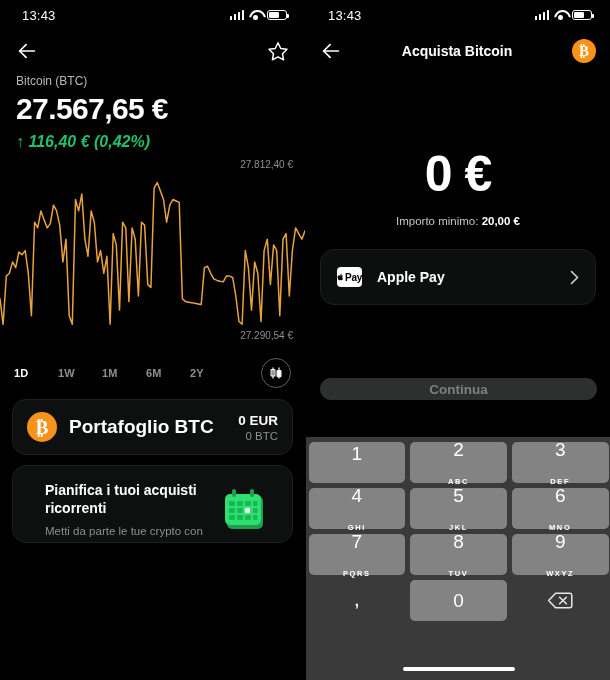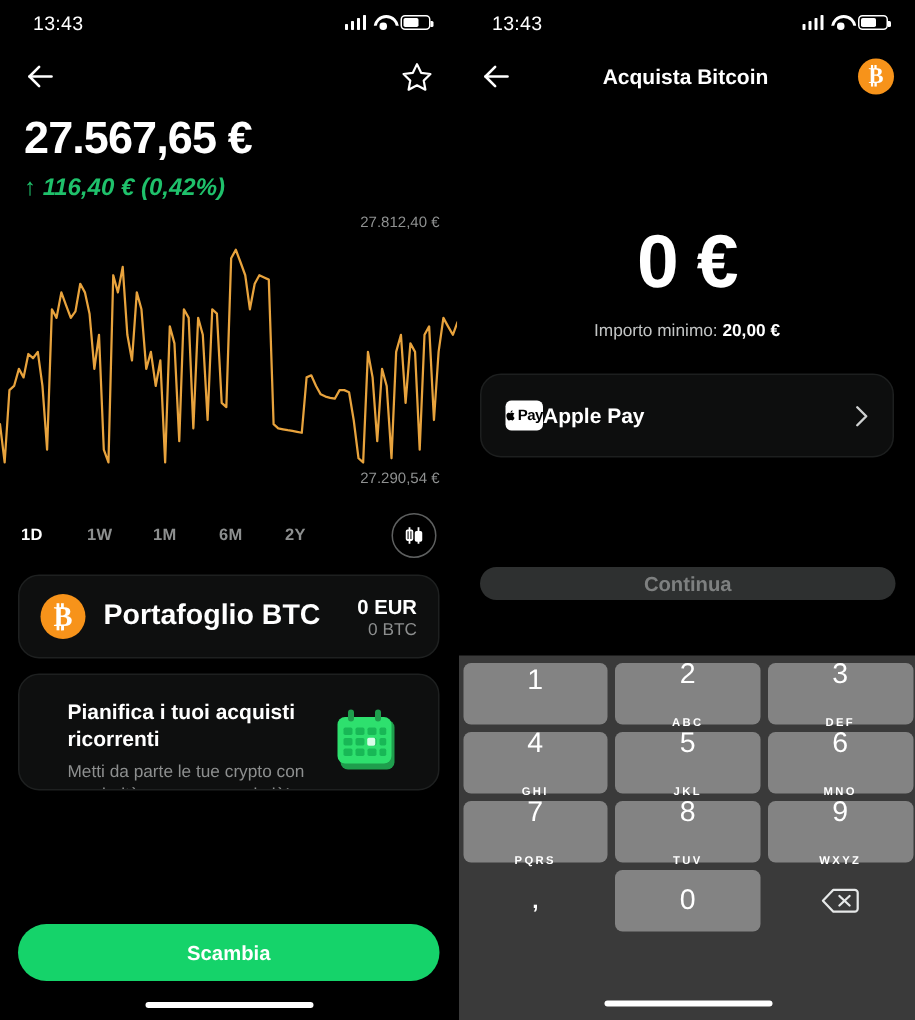--- a/index.html
+++ b/index.html
@@ -123,21 +123,21 @@
           font-weight:bold; border-radius:18px; height:32px; padding:0 16px;
           display:flex; align-items:center; gap:9px; cursor:pointer; }
 
   .paycard { margin:22px 14px 0; background:#0d0e0e; border:1px solid #1d1f1f;
              border-radius:14px; height:56px; display:flex; align-items:center;
              padding:0 16px; cursor:pointer; }
   .applepay-logo { background:#fff; border-radius:4px; height:20px; width:25px;
                    display:flex; align-items:center; justify-content:center; gap:1px; }
   .applepay-logo .ap-t { color:#000; font-size:10px; font-weight:bold;
                          letter-spacing:-.3px; }
-  .pay-label { font-size:14px; font-weight:bold; }
+  .pay-label { font-size:14px; font-weight:bold; margin-left:15px; }
   .chev-r { margin-left:auto; }
 
   .continua { position:absolute; left:14px; top:378px; width:277px; height:22px;
               background:#2e3030; color:#7e8080; border:none; border-radius:19px;
               font-size:13.5px; font-weight:bold; cursor:pointer; }
 
   
   .keypad { position:absolute; left:0; bottom:0; width:305px; height:243px;
             background:#3a3a3a; padding-top:5px; }
   .kp-row { display:flex; height:41px; margin-bottom:5px; }
@@ -182,20 +182,21 @@
             <polyline points="11,5 4,12 11,19"></polyline>
         </svg>
       </button>
       <button class="icon-btn">
         <svg class="star" viewBox="0 0 24 24" fill="none" stroke="#fff" stroke-width="1.6" stroke-linejoin="round">
           <polygon points="12,3 15,9.3 21.8,10.2 16.9,15 18.1,21.6 12,18.4 5.9,21.6 7.1,15 2.2,10.2 9,9.3"></polygon>
         </svg>
       </button>
     </div>
 
+    <div class="asset-name">Bitcoin (BTC)</div>
     <div class="price">27.567,65 €</div>
     <div class="change">↑ 116,40 € (0,42%)</div>
 
     <div class="chart-wrap">
       <div class="chart-hi">27.812,40 €</div>
       <svg class="chart-svg" viewBox="0 0 305 160" preserveAspectRatio="none">
         <polyline id="chart-path" fill="none" stroke="#e8a33d" stroke-width="1.5" stroke-linejoin="round" stroke-linecap="round" points="0.0,125.8 3.1,151.3 6.3,103.1 9.4,100.3 12.6,88.9 15.7,94.6 18.9,79.0 22.0,81.8 25.2,77.6 28.3,100.3 31.4,142.8 34.6,49.2 37.7,54.9 40.9,37.9 44.0,46.4 47.2,54.9 50.3,50.6 53.5,32.2 56.6,37.9 59.7,52.1 62.9,88.9 66.0,66.2 69.2,142.8 72.3,151.3 75.5,26.5 78.6,37.9 81.8,20.9 84.9,66.2 88.0,83.3 91.2,37.9 94.3,49.2 97.5,88.9 100.6,77.6 103.8,100.3 106.9,83.3 110.1,151.3 113.2,60.6 116.3,71.9 119.5,137.1 122.6,49.2 125.8,54.9 128.9,128.6 132.1,54.9 135.2,66.2 138.4,123.0 141.5,49.2 144.6,52.1 147.8,111.6 150.9,114.4 154.1,15.2 157.2,9.5 160.4,18.0 163.5,26.5 166.6,49.2 169.8,32.2 172.9,26.5 176.1,28.0 179.2,29.4 182.4,125.8 185.5,128.6 188.7,129.2 191.8,129.8 194.9,130.3 198.1,130.9 201.2,131.5 204.4,94.6 207.5,93.2 210.7,100.3 213.8,105.9 217.0,107.4 220.1,108.2 223.2,108.8 226.4,103.1 229.5,103.1 232.7,104.5 235.8,123.0 239.0,148.5 242.1,151.3 245.3,77.6 248.4,94.6 251.5,137.1 254.7,88.9 257.8,100.3 261.0,148.5 264.1,77.6 267.3,66.2 270.4,111.6 273.6,71.9 276.7,77.6 279.8,142.8 283.0,66.2 286.1,60.6 289.3,123.0 292.4,77.6 295.6,54.9 298.7,60.6 301.9,66.2 305.0,57.7"></polyline>
       </svg>
       <div class="chart-lo">27.290,54 €</div>
     </div>
@@ -250,24 +251,20 @@
             <rect x="9" y="27" width="6" height="5" rx="1.2"></rect>
             <rect x="17" y="27" width="6" height="5" rx="1.2"></rect>
             <rect x="25" y="27" width="6" height="5" rx="1.2"></rect>
             <rect x="33" y="27" width="4.5" height="5" rx="1.2"></rect>
           </g>
           <rect x="24.8" y="19.8" width="5.4" height="5.4" rx="1.2" fill="#d8fde8"></rect>
         </svg>
       </div>
     </div>
 
-    <div class="cta-area">
-      <button class="cta">Scambia</button>
-      <div class="home-ind"></div>
-    </div>
   </div>
 
   <div class="pane right">
 
     <div class="statusbar">
       <div class="st-time">13:43</div>
       <div class="st-icons">
         <div class="sig">
             <i></i>
             <i></i>

